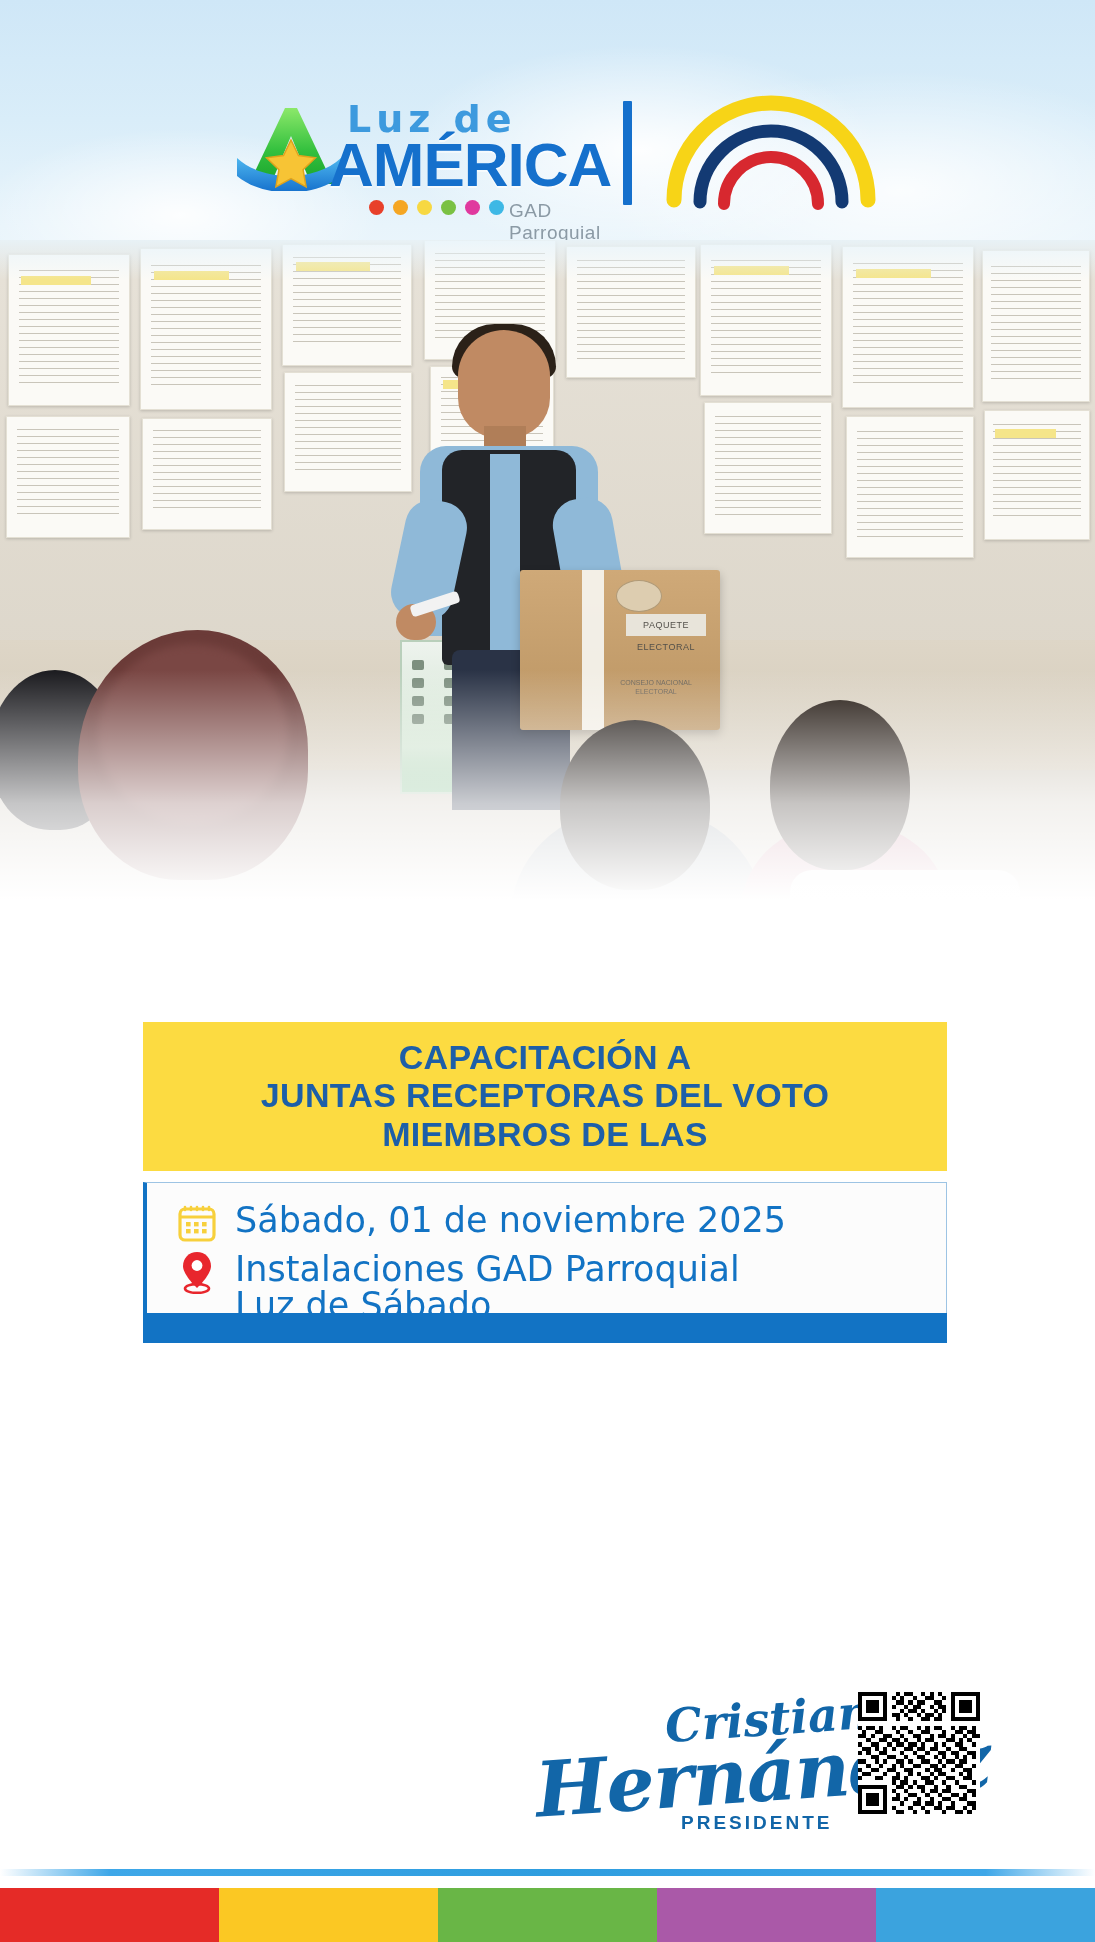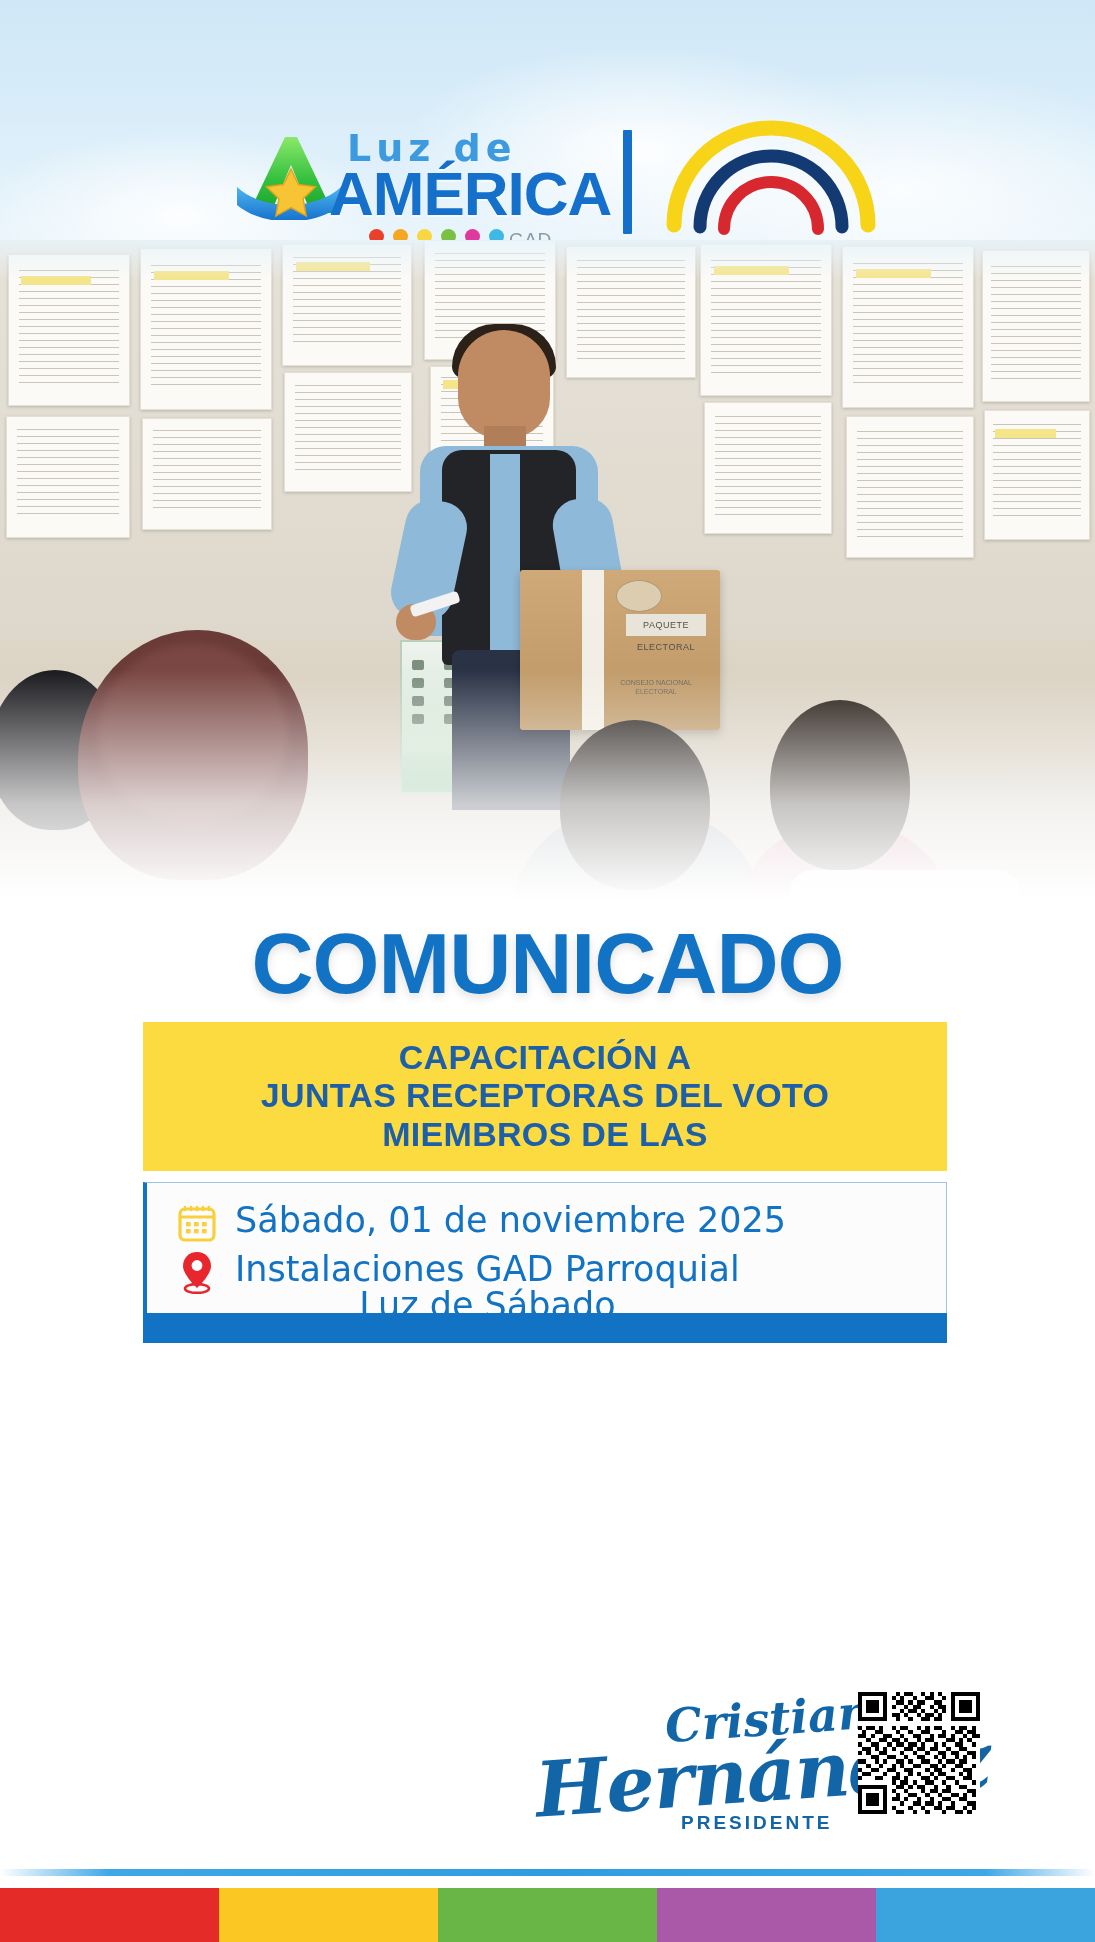--- a/index.html
+++ b/index.html
@@ -20,22 +20,22 @@
   
   .sky{
     position:absolute;left:0;top:0;width:1095px;height:300px;
     background:
       radial-gradient(ellipse 340px 150px at 640px 150px, rgba(255,255,255,.95) 0%, rgba(255,255,255,0) 70%),
       radial-gradient(ellipse 280px 120px at 180px 215px, rgba(255,255,255,.9) 0%, rgba(255,255,255,0) 72%),
       radial-gradient(ellipse 420px 170px at 900px 190px, rgba(255,255,255,.85) 0%, rgba(255,255,255,0) 70%),
       linear-gradient(180deg,#cfe7f7 0%, #d9edf9 40%, #e8f4fb 75%, #eef7fc 100%);
   }
   .header-row{
-    position:absolute;left:0;top:117px;width:1095px;height:130px;
-    display:flex;align-items:flex-start;justify-content:center;gap:0px;
+    position:absolute;left:0;top:88px;width:1095px;height:130px;
+    display:flex;align-items:flex-end;justify-content:center;gap:0px;
   }
 
   
   .la-logo{position:relative;width:390px;height:130px;}
   .la-A{
     position:absolute;left:10px;top:18px;width:120px;height:85px;
   }
   .la-A svg{display:block;}
   .la-luzde{
     position:absolute;left:128px;top:12px;
@@ -215,21 +215,21 @@
     font-size:34px;font-weight:700;color:#1d5fa8;line-height:1.13;
     letter-spacing:.3px;font-family:"Liberation Sans", sans-serif;
   }
 
   
   .card{
     position:absolute;left:143px;top:1182px;width:804px;height:135px;
     background:#fcfcfc;border:1px solid #9dc4e4;border-left:4px solid #1273c4;
     box-sizing:border-box;
   }
-  .card-inner{padding:18px 0 0 28px;text-align:center;}
+  .card-inner{padding:18px 0 0 28px;}
   .row{display:flex;align-items:flex-start;gap:16px;margin-bottom:5px;}
   .row .ico{width:44px;height:44px;flex:0 0 44px;display:flex;align-items:center;justify-content:center;}
   .row .txt{
     font-size:35px;color:#1273c4;line-height:1.02;
     font-family:"DejaVu Sans", sans-serif;font-weight:400;padding-top:2px;
   }
   .row .txt small{display:block;font-size:35px;}
   .blue-strip{
     position:absolute;left:143px;top:1313px;width:804px;height:30px;background:#1273c4;
   }
@@ -381,21 +381,20 @@
       <div class="aud-3b"></div>
       <div class="head aud-3"></div>
       <div class="aud-4b"></div>
       <div class="head aud-4"></div>
       <div class="chair"></div>
     </div>
     <div class="photo-fade-top"></div>
     <div class="photo-fade"></div>
   </div>
 
-  <div class="comunicado">COMUNICADO</div>
 
   <div class="yellow">
     <div>CAPACITACIÓN A</div>
     <div>JUNTAS RECEPTORAS DEL VOTO</div>
     <div>MIEMBROS DE LAS</div>
   </div>
 
   <div class="card">
     <div class="card-inner">
 

